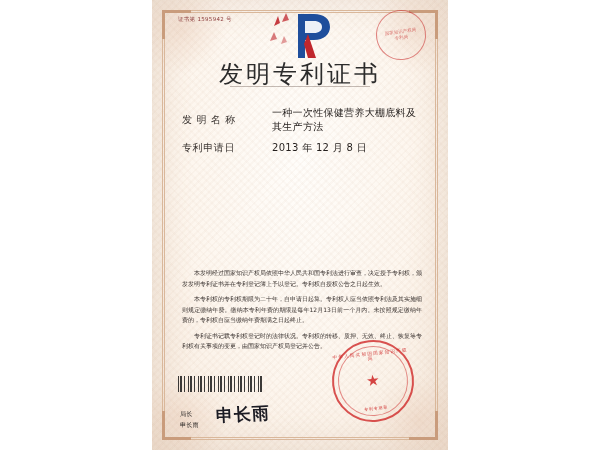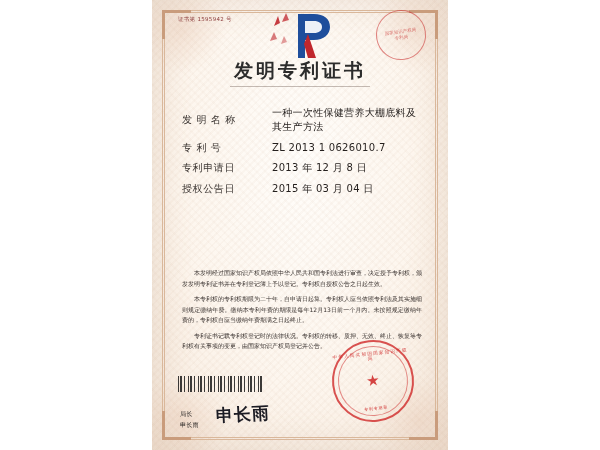--- a/index.html
+++ b/index.html
@@ -118,22 +118,22 @@
     width: 72px;
     height: 52px;
   }
 
   .title {
     position: absolute;
     left: 0; right: 0;
     top: 58px;
     text-align: center;
     font-family: "DejaVu Serif", serif;
-    font-weight: bold;
-    font-size: 19px;
+    font-weight: normal;
+    font-size: 24px;
     letter-spacing: 3px;
     color: #2c2c2c;
   }
   .title-rule {
     position: absolute;
     left: 78px; right: 78px;
     top: 86px;
     height: 1px;
     background: rgba(90,70,60,0.35);
   }
@@ -293,30 +293,22 @@
 
     <div class="title">发明专利证书</div>
     <div class="title-rule"></div>
 
     <div class="fields">
       <div class="field">
         <div class="lbl">发 明 名 称</div>
         <div class="val">一种一次性保健营养大棚底料及其生产方法</div>
       </div>
       <div class="field">
-        <div class="lbl">专 利 号</div>
-        <div class="val">ZL 2013 1 0626010.7</div>
-      </div>
-      <div class="field">
         <div class="lbl">专利申请日</div>
         <div class="val">2013 年 12 月 8 日</div>
-      </div>
-      <div class="field">
-        <div class="lbl">授权公告日</div>
-        <div class="val">2015 年 03 月 04 日</div>
       </div>
     </div>
 
     <div class="body-text">
       <p>本发明经过国家知识产权局依照中华人民共和国专利法进行审查，决定授予专利权，颁发发明专利证书并在专利登记簿上予以登记。专利权自授权公告之日起生效。</p>
       <p>本专利权的专利权期限为二十年，自申请日起算。专利权人应当依照专利法及其实施细则规定缴纳年费。缴纳本专利年费的期限是每年12月13日前一个月内。未按照规定缴纳年费的，专利权自应当缴纳年费期满之日起终止。</p>
       <p>专利证书记载专利权登记时的法律状况。专利权的转移、质押、无效、终止、恢复等专利权有关事项的变更，由国家知识产权局登记并公告。</p>
     </div>
 
     <div class="barcode"></div>

